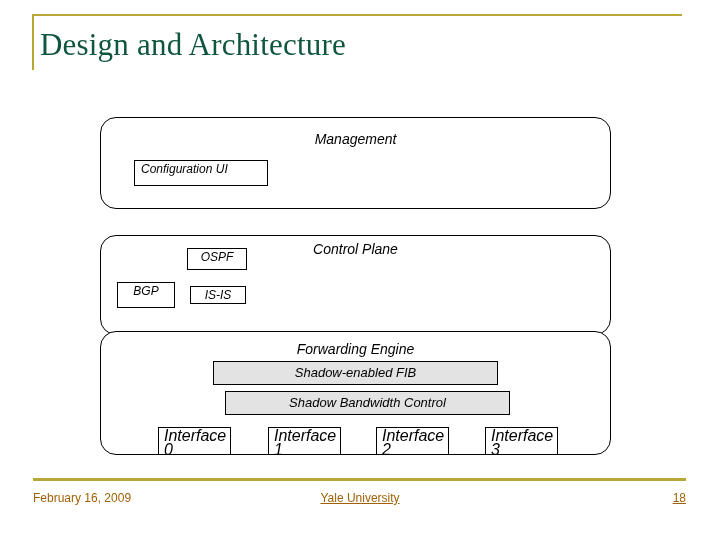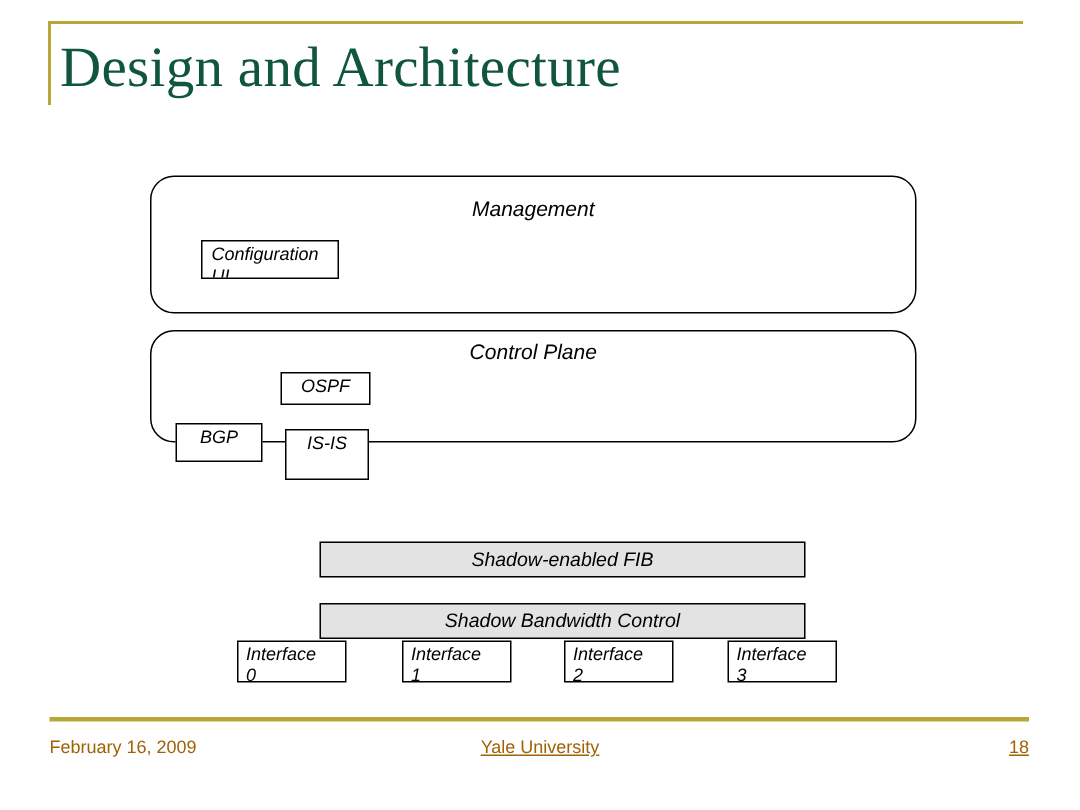--- a/index.html
+++ b/index.html
@@ -41,21 +41,21 @@
     width: 2px;
     height: 56px;
     background: #b6a736;
   }
   .slide-title {
     position: absolute;
     left: 40px;
     top: 24px;
     width: 620px;
     font-family: "Liberation Serif", serif;
-    font-size: 38px;
+    font-size: 31px;
     line-height: 42px;
     color: #10563c;
     white-space: nowrap;
     letter-spacing: 0.2px;
   }
 
   
   #diagram {
     position: absolute;
     left: 0; top: 0;
@@ -65,21 +65,21 @@
   .layer {
     position: absolute;
     left: 100px;
     width: 511px;
     border: 1px solid #000000;
     border-radius: 16px;
     background: #ffffff;
     box-sizing: border-box;
   }
   #layer-management   { top: 117px; height: 92px; }
-  #layer-control      { top: 220px; height: 75px; }
+  #layer-control      { top: 235px; height: 100px; }
   #layer-forwarding   { top: 331px; height: 124px; }
 
   .layer-title {
     position: absolute;
     left: 0;
     width: 100%;
     text-align: center;
     font-size: 14px;
     line-height: 17px;
     color: #000000;
@@ -100,56 +100,56 @@
     text-align: center;
     overflow: hidden;
     padding-top: 1px;
   }
   .node.left-align { text-align: left; padding-left: 6px; }
 
   
   #node-config-ui {
     left: 134px;
     top: 160px;
-    width: 92px;
+    width: 134px;
     height: 26px;
   }
 
   
   #node-bgp  { left: 117px; top: 266px; width: 58px;  height: 26px; margin-top: 16px; }
   #node-ospf { left: 187px; top: 248px; width: 60px;  height: 22px; }
-  #node-isis { left: 190px; top: 286px; width: 56px;  height: 34px; }
+  #node-isis { left: 190px; top: 286px; width: 56px;  height: 18px; }
 
   
   .bar {
     position: absolute;
     box-sizing: border-box;
     border: 1px solid #000000;
     background: #e3e3e3;
     font-size: 13px;
     line-height: 22px;
     color: #000000;
     text-align: center;
     left: 213px;
-    width: 324px;
+    width: 285px;
     height: 24px;
   }
   #bar-fib { top: 361px; }
-  #bar-sbc { top: 402px; }
+  #bar-sbc { top: 391px; margin-left: 12px; }
 
   
   .iface {
     position: absolute;
     box-sizing: border-box;
     border: 1px solid #000000;
     background: #ffffff;
     width: 73px;
     height: 28px;
     top: 427px;
-    font-size: 12px;
+    font-size: 16px;
     line-height: 14px;
     color: #000000;
     text-align: left;
     padding-left: 5px;
     padding-top: 1px;
     overflow: hidden;
     white-space: pre-line;
   }
   #iface-0 { left: 158px; }
   #iface-1 { left: 268px; }
@@ -192,20 +192,23 @@
     </div>
     <div class="node left-align" id="node-config-ui">Configuration UI</div>
 
     <div class="layer" id="layer-control">
       <div class="layer-title">Control Plane</div>
     </div>
     <div class="node" id="node-bgp">BGP</div>
     <div class="node" id="node-ospf">OSPF</div>
     <div class="node" id="node-isis">IS-IS</div>
 
+    <div class="layer" id="layer-forwarding">
+      <div class="layer-title">Forwarding Engine</div>
+    </div>
     <div class="bar" id="bar-fib">Shadow-enabled FIB</div>
     <div class="bar" id="bar-sbc">Shadow Bandwidth Control</div>
 
     <div class="iface" id="iface-0">Interface
 0</div>
     <div class="iface" id="iface-1">Interface
 1</div>
     <div class="iface" id="iface-2">Interface
 2</div>
     <div class="iface" id="iface-3">Interface

